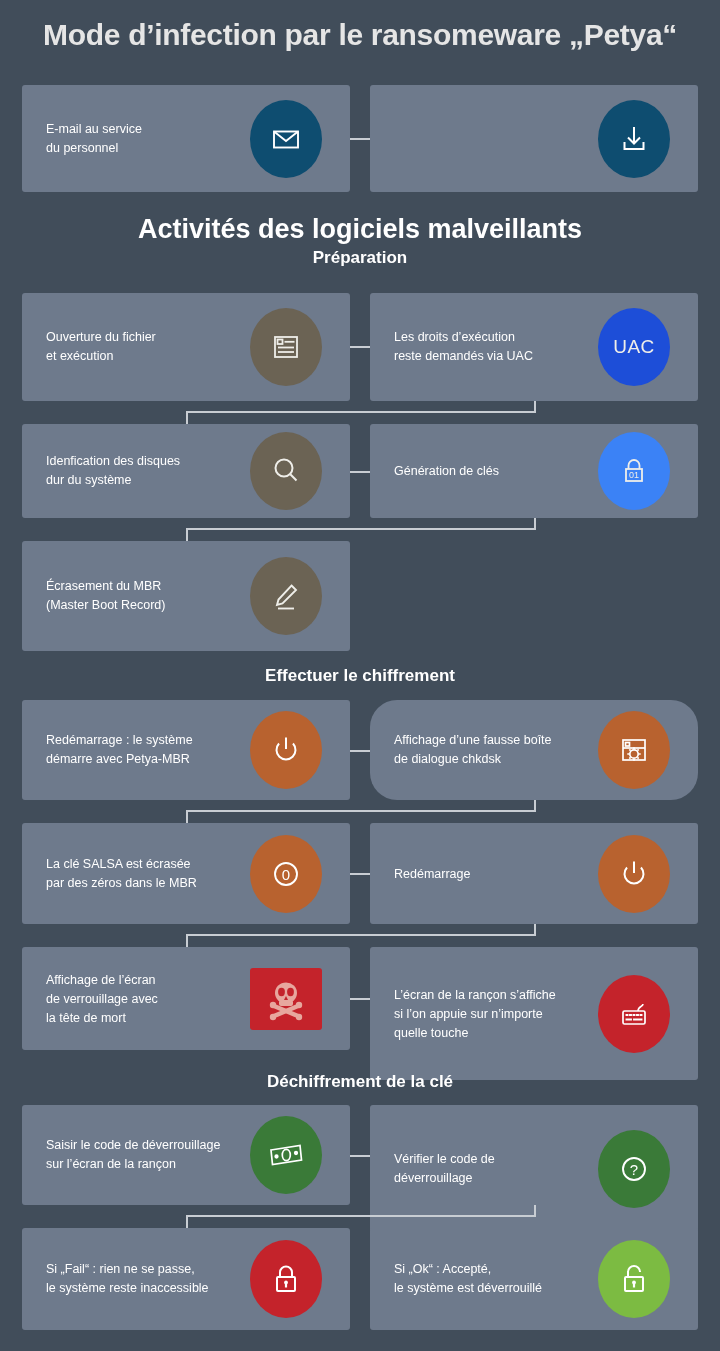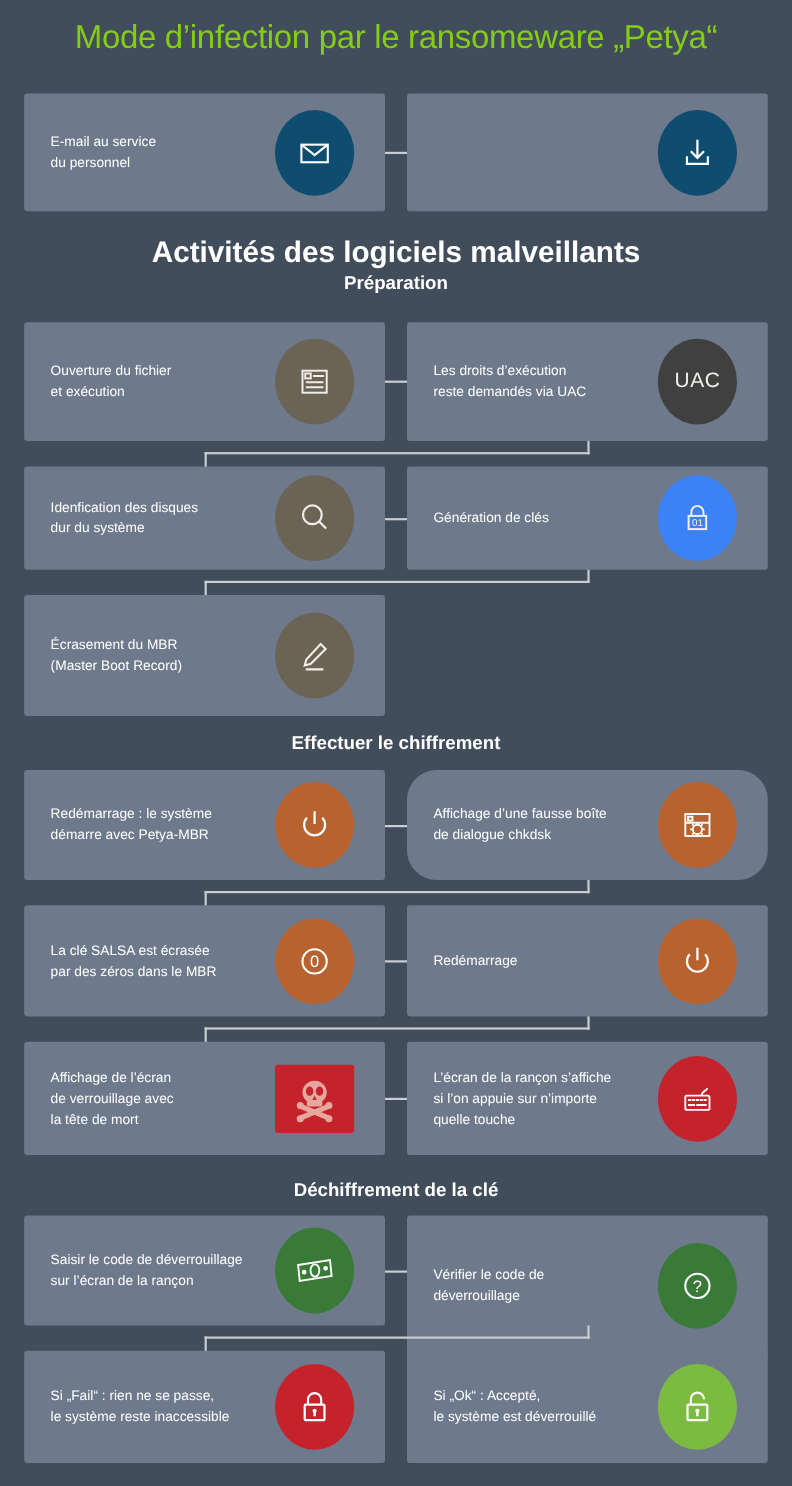--- a/index.html
+++ b/index.html
@@ -10,22 +10,22 @@
     color:#ffffff;
     overflow:hidden;
     position:relative;
   }
   .page{position:relative;width:720px;height:1351px;}
 
   
   .main-title{
     position:absolute;left:0;top:18px;width:720px;
     text-align:center;
-    font-size:30px;font-weight:normal;letter-spacing:-0.3px;
-    color:#84cc16;
+    font-size:30px;font-weight:bold;letter-spacing:-0.3px;
+    color:#e5e5e5;
   }
   .section-title{
     position:absolute;left:0;width:720px;text-align:center;
     font-size:27px;font-weight:bold;color:#ffffff;
   }
   .sub-title{
     position:absolute;left:0;width:720px;text-align:center;
     font-size:17px;font-weight:bold;color:#ffffff;
   }
 
@@ -121,21 +121,21 @@
           <path d="M9 17.5 L25 17.5"></path>
           <path d="M9 22 L25 22"></path>
         </svg>
       </div>
     </div>
   </div>
   <div class="card card-right" style="top:293px;height:108px;">
     <div class="card-label" style="width:205px;">Les droits d’exécution
 reste demandés via UAC</div>
     <div class="icon-wrap">
-      <div class="icon-circle" style="background:#404040;">
+      <div class="icon-circle" style="background:#1d4ed8;">
         <span class="uac-text">UAC</span>
       </div>
     </div>
   </div>
   <div class="conn conn-h" style="left:350px;top:346px;width:20px;"></div>
 
   <div class="conn conn-v" style="left:534px;top:401px;height:12px;"></div>
   <div class="conn conn-h" style="left:186px;top:411px;width:350px;"></div>
   <div class="conn conn-v" style="left:186px;top:411px;height:14px;"></div>
 
@@ -263,21 +263,21 @@
             <path d="M36 30 L12 40"></path>
           </g>
           <circle cx="11" cy="29" r="3.2"></circle>
             <circle cx="11" cy="41" r="3.2"></circle>
           <circle cx="37" cy="29" r="3.2"></circle>
             <circle cx="37" cy="41" r="3.2"></circle>
         </svg>
       </div>
     </div>
   </div>
-  <div class="card card-right" style="top:947px;height:103px;">
+  <div class="card card-right" style="top:947px;height:133px;">
     <div class="card-label" style="width:205px;">L’écran de la rançon s’affiche
 si l’on appuie sur n’importe
 quelle touche</div>
     <div class="icon-wrap">
       <div class="icon-circle" style="background:#c4232b;">
         <svg width="36" height="36" viewBox="0 0 36 36" fill="none" stroke="#fff" stroke-width="1.7">
           <path d="M22 15 C22 10 27 11 27 8" stroke-width="1.6"></path>
           <rect x="7" y="15" width="22" height="13" rx="1.5"></rect>
           <g stroke-width="1.9" stroke-linecap="square">
             <path d="M10.5 19 L11.5 19 M14 19 L15 19 M17.5 19 L18.5 19 M21 19 L22 19 M24.5 19 L25.5 19"></path>

